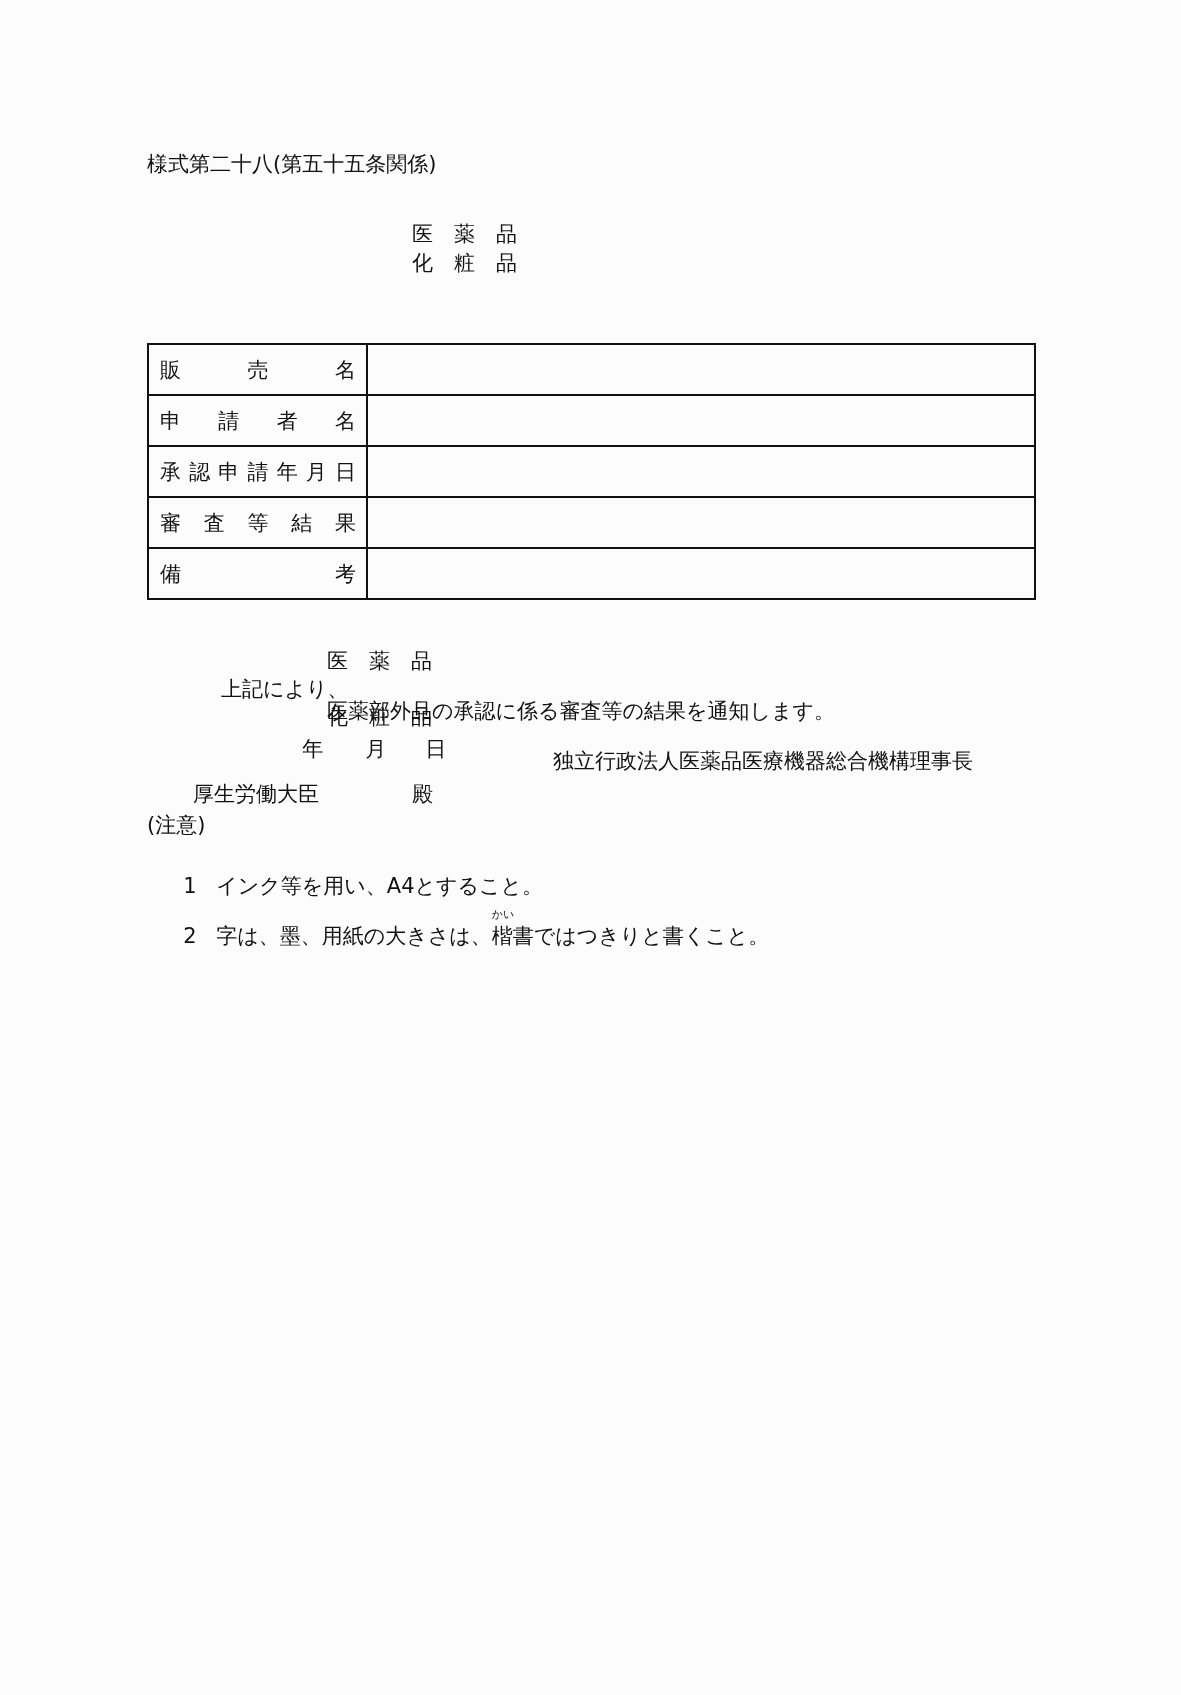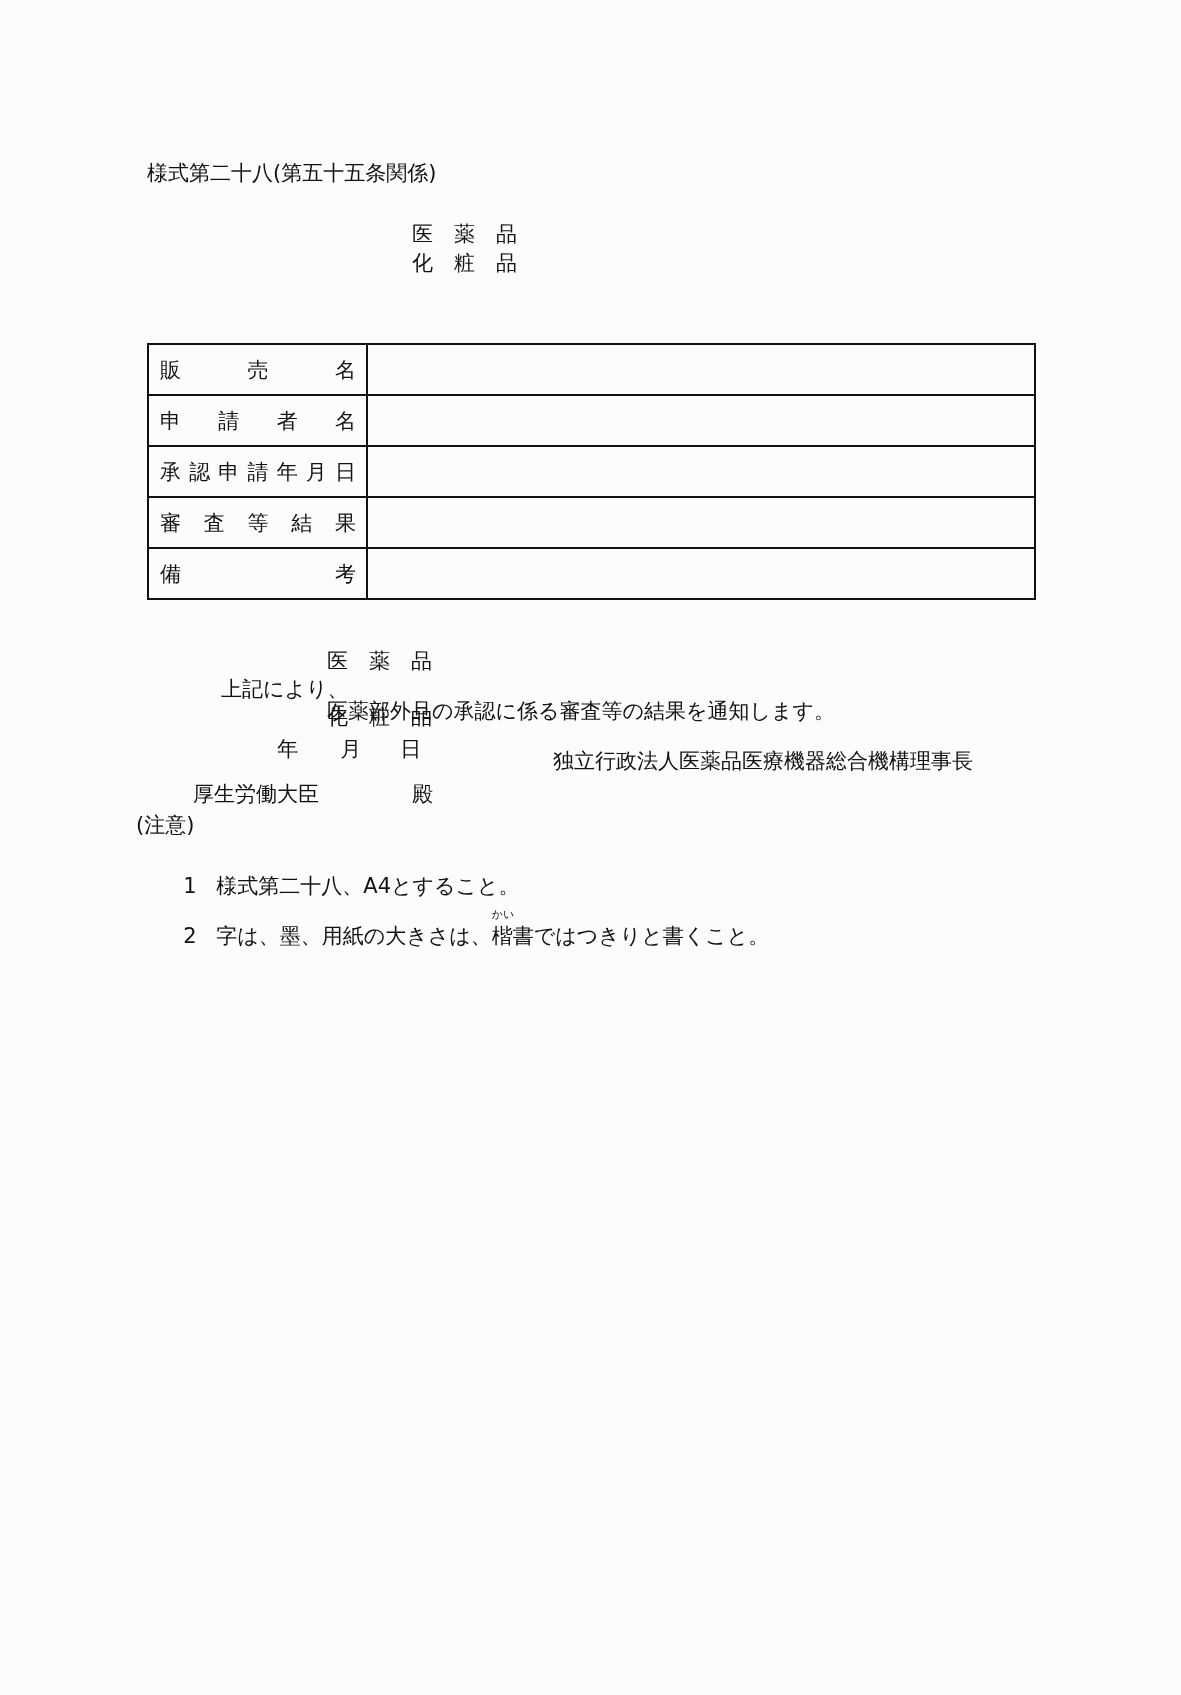--- a/index.html
+++ b/index.html
@@ -11,21 +11,21 @@
       height: 1695px;
       background: #fcfcfc;
       position: relative;
       overflow: hidden;
       font-family: "DejaVu Sans", "Liberation Sans", sans-serif;
       color: #111;
       font-size: 21px;
     }
     .abs { position: absolute; white-space: pre; line-height: 1; }
 
-    #form-number { left: 147px; top: 163px; }
+    #form-number { left: 147px; top: 154px; }
 
     .heading-block { position: absolute; left: 412px; top: 223px; }
     .heading-block .line { display: block; height: 29px; line-height: 22px; white-space: pre; }
 
     table.form-table {
       position: absolute;
       left: 147px;
       top: 343px;
       width: 889px;
       border-collapse: collapse;
@@ -46,27 +46,27 @@
       align-items: center;
       height: 49px;
     }
     table.form-table td.value { background: transparent; }
 
     .notice { position: absolute; left: 181px; top: 628px; }
     .notice .row { position: relative; height: 28px; line-height: 22px; white-space: pre; }
     .notice .lead { position: absolute; left: 0; margin-left: 40px; }
     .notice .stack { position: absolute; left: 146px; }
 
-    #date-line { left: 264px; top: 718px; }
+    #date-line { left: 289px; top: 718px; }
     #date-line span { display: inline-block; }
 
     #issuer { left: 553px; top: 751px; }
     #addressee { left: 193px; top: 784px; }
     #honorific { left: 412px; top: 784px; }
-    #notes-heading { left: 136px; top: 815px; text-align: center; }
+    #notes-heading { left: 147px; top: 815px; text-align: center; }
 
     .note { position: absolute; left: 170px; white-space: pre; line-height: 1; }
     .note .num { display: inline-block; width: 33px; }
     #note-1 { top: 855px; }
     #note-2 { top: 905px; }
     .ruby-wrap { position: relative; display: inline-block; text-align: right; }
     .ruby-text {
       position: absolute;
       top: -17px;
       left: 0;
@@ -163,18 +163,18 @@
   <span style="width:63px">年</span><span style="width:60px">月</span><span>日</span>
 </div>
 
 <div class="abs" id="issuer">独立行政法人医薬品医療機器総合機構理事長</div>
 <div class="abs" id="addressee">厚生労働大臣</div>
 <div class="abs" id="honorific">殿</div>
 
 <div class="abs" id="notes-heading">(注意)</div>
 
 <div class="note" id="note-1">
-  <span class="num">1</span><span>様式第二十八、A4とすること。</span>
+  <span class="num">1</span><span>インク等を用い、A4とすること。</span>
 </div>
 
 <div class="note" id="note-2">
   <span class="num">2</span><span>字は、墨、用紙の大きさは、</span><span class="ruby-wrap"><span class="ruby-text">かい</span><span>楷</span></span><span>書ではつきりと書くこと。</span>
 </div>
 
 </body></html>

